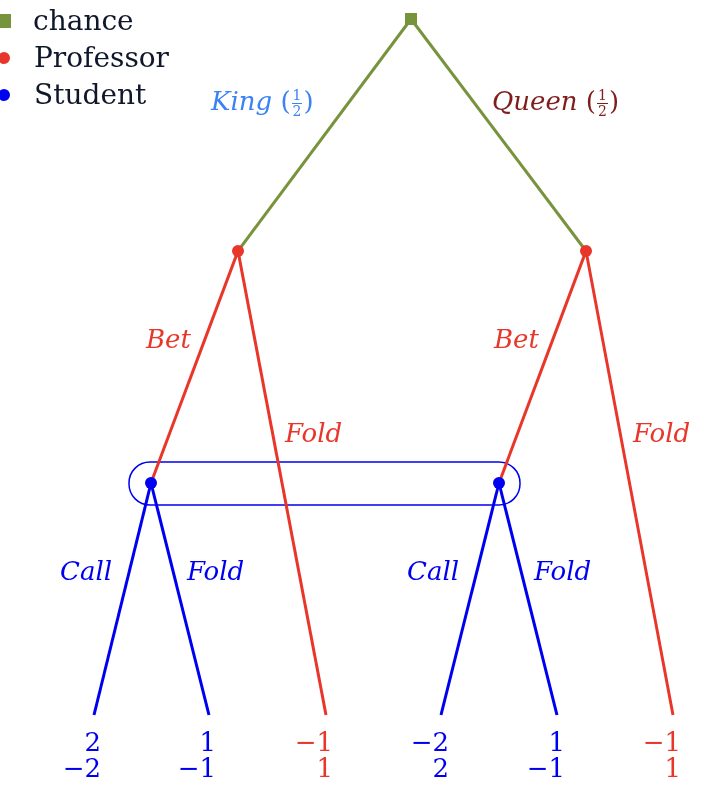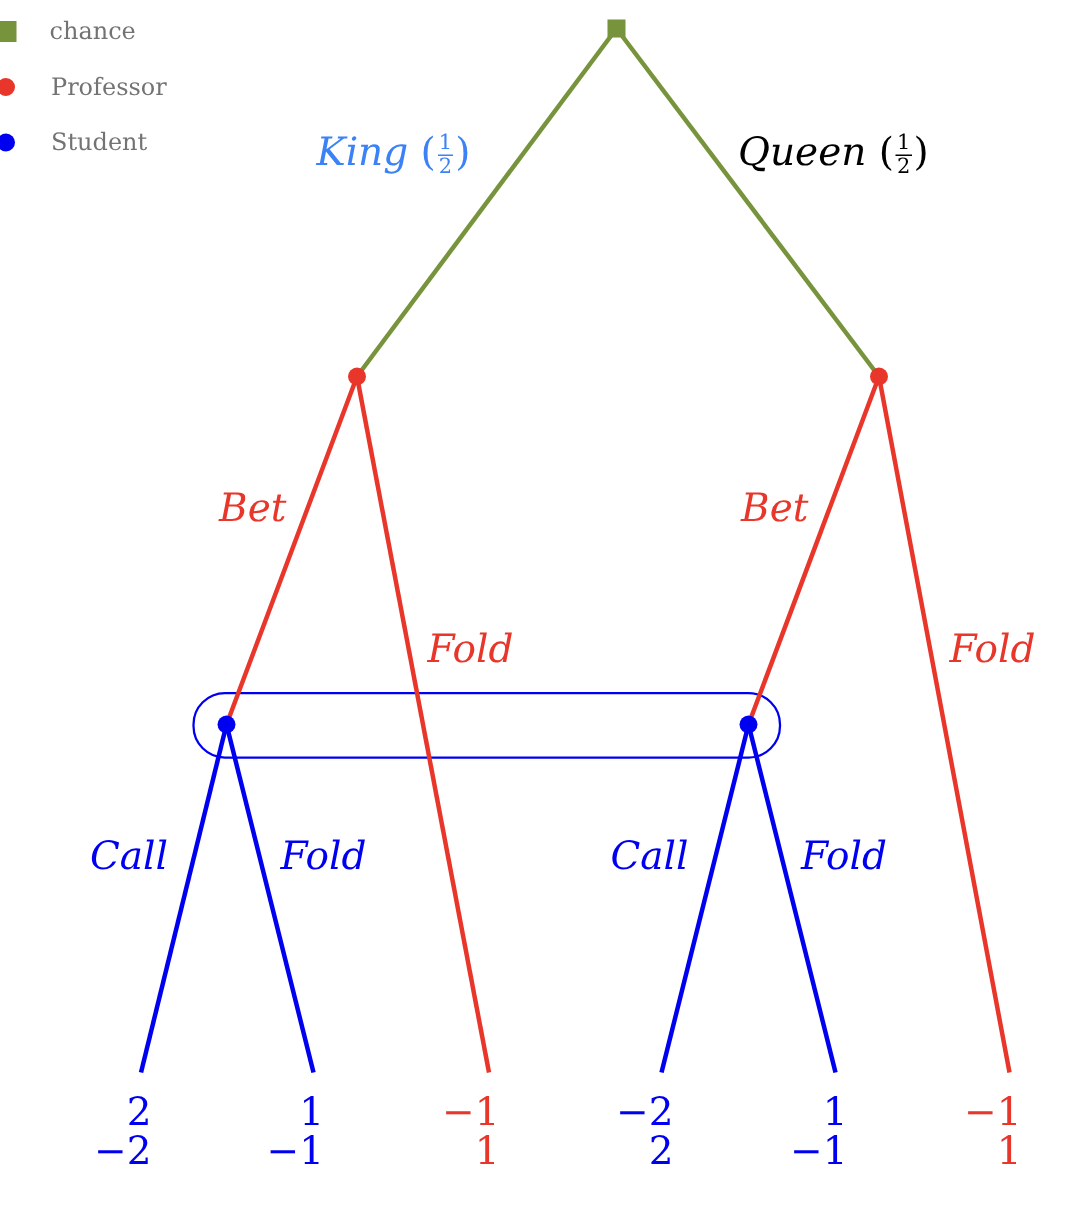--- a/index.html
+++ b/index.html
@@ -1,18 +1,18 @@
 <!DOCTYPE html>
 <html><head>
 <meta charset="utf-8">
 <style>
   html, body { margin: 0; padding: 0; background: #ffffff; }
   body { width: 714px; height: 803px; position: relative; overflow: hidden; }
   #canvas { position: absolute; left: 0; top: 0; }
-  .legend { position: absolute; left: 0; top: 2px; font-family: "DejaVu Serif", "Liberation Serif", serif; font-size: 16px; color: #737373; }
+  .legend { position: absolute; left: 0; top: 2px; font-family: "DejaVu Serif", "Liberation Serif", serif; font-size: 28px; color: #0f172a; }
   .legend-row { height: 37px; display: flex; align-items: center; }
   .legend-marker { width: 14px; height: 14px; margin-left: -3px; margin-right: 22px; display: inline-block; }
   .legend-marker.square { border-radius: 0; }
   .legend-marker.circle { border-radius: 50%; width: 12px; height: 12px; margin-left: -2px; margin-right: 24px;}
   .lbl { position: absolute; font-family: "DejaVu Serif", "Liberation Serif", serif; font-style: italic; font-size: 26px; white-space: nowrap; line-height: 1; }
   .frac { display: inline-flex; flex-direction: column; align-items: center; font-style: normal; font-size: 14px; vertical-align: middle; line-height: 1.05; margin: 0 1px; }
   .frac .num { border-bottom: 1px solid currentColor; padding: 0 1px; }
   .paren { font-style: normal; font-size: 26px; }
   .payoff { position: absolute; font-family: "DejaVu Serif", "Liberation Serif", serif; font-size: 26px; text-align: right; width: 60px; line-height: 1; }
 </style>
@@ -58,21 +58,21 @@
   </div>
 </div>
 
 <div class="lbl" style="left:211px; top:88px; color:#3b82f6;">
   <span>King</span>
   <span class="paren">(</span><span class="frac">
       <span class="num">1</span>
       <span>2</span>
     </span><span class="paren">)</span>
 </div>
-<div class="lbl" style="left:492px; top:88px; color:#000000;">
+<div class="lbl" style="left:492px; top:88px; color:#7f1d1d;">
   <span>Queen</span>
   <span class="paren">(</span><span class="frac">
       <span class="num">1</span>
       <span>2</span>
     </span><span class="paren">)</span>
 </div>
 
 <div class="lbl" style="left:146px; top:326px; color:#e8362a;">Bet</div>
 <div class="lbl" style="left:285px; top:420px; color:#e8362a;">Fold</div>
 <div class="lbl" style="left:494px; top:326px; color:#e8362a;">Bet</div>

